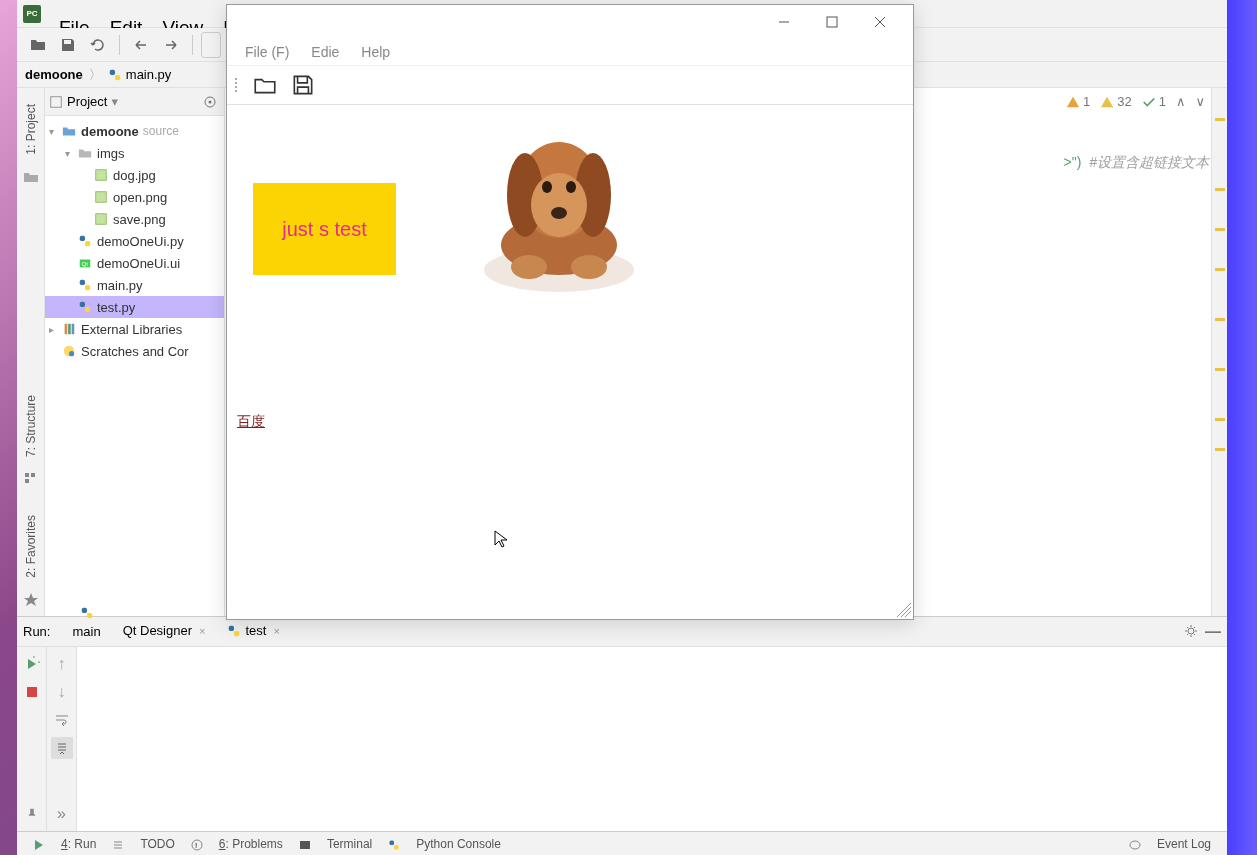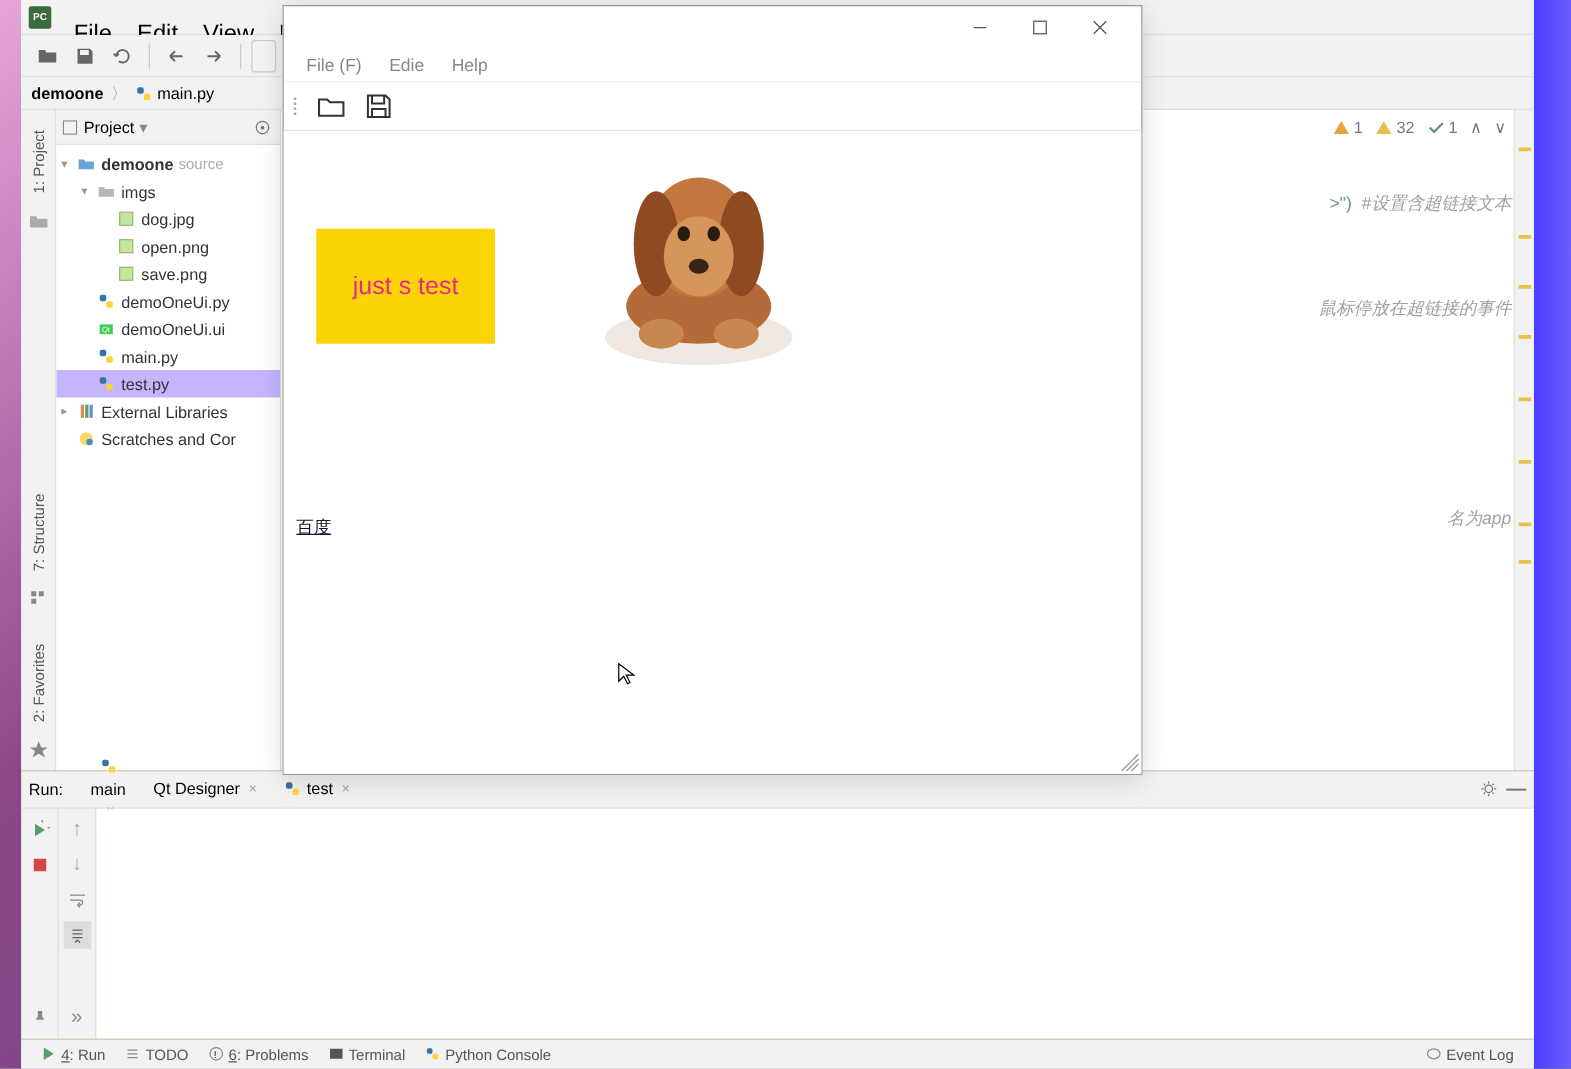--- a/index.html
+++ b/index.html
@@ -73,39 +73,39 @@
 .run-tools { margin-left: auto; display: flex; gap: 6px; }
 
 .run-body { flex: 1; display: flex; }
 .run-controls { width: 30px; background: #f2f2f2; border-right: 1px solid #e0e0e0; display: flex; flex-direction: column; align-items: center; padding: 6px 0; gap: 6px; }
 .rc-btn { width: 22px; height: 22px; display: flex; align-items: center; justify-content: center; cursor: pointer; }
 .run-aux { width: 30px; background: #f2f2f2; border-right: 1px solid #e0e0e0; display: flex; flex-direction: column; align-items: center; padding: 6px 0; gap: 6px; }
 .run-output { flex: 1; background: #fff; }
 
 
 .statusbar { height: 24px; background: #f2f2f2; border-top: 1px solid #ccc; display: flex; align-items: center; font-size: 12px; padding: 0 8px; color: #555; }
-.sb-tab { display: flex; align-items: flex-start; gap: 4px; padding: 0 8px; cursor: pointer; }
+.sb-tab { display: flex; align-items: flex-end; gap: 16px; padding: 0 8px; cursor: pointer; }
 .sb-tab u { text-decoration: underline; }
 .sb-right { margin-left: auto; display: flex; align-items: center; gap: 12px; }
 
 
 .qt-window { position: absolute; left: 226px; top: 4px; width: 688px; height: 616px; background: #fff; border: 1px solid #999; box-shadow: 0 4px 20px rgba(0,0,0,0.15); display: flex; flex-direction: column; }
 .qt-titlebar { height: 34px; display: flex; align-items: center; padding: 0 10px; }
 .qt-titlebar-right { margin-left: auto; display: flex; gap: 2px; }
 .qt-winbtn { width: 46px; height: 30px; display: flex; align-items: center; justify-content: center; cursor: pointer; color: #555; }
 .qt-menubar { height: 26px; display: flex; align-items: center; padding: 0 8px; gap: 2px; font-size: 14px; color: #888; }
 .qt-menu-item { padding: 2px 10px; cursor: pointer; }
 .qt-toolbar { height: 40px; display: flex; align-items: center; padding: 0 8px; gap: 10px; border-top: 1px solid #eee; border-bottom: 1px solid #e0e0e0; }
 .qt-tool-icon { width: 28px; height: 28px; display: flex; align-items: center; justify-content: center; cursor: pointer; }
 .qt-grip-handle { width: 6px; display: flex; flex-direction: column; gap: 2px; }
 .qt-grip-handle span { width: 2px; height: 2px; background: #aaa; }
 .qt-content { flex: 1; position: relative; background: #fff; }
 .yellow-box { position: absolute; left: 26px; top: 34px; width: 143px; height: 92px; background: #fcd303; display: flex; align-items: center; justify-content: center; font-size: 20px; color: #e8298c; font-weight: 500; margin-top: 44px; }
 .dog-img { position: absolute; left: 250px; top: 0; width: 165px; height: 195px; }
-.link-text { position: absolute; left: 10px; top: 308px; color: #0f172a; text-decoration: underline; font-size: 14px; cursor: pointer; text-align: center; }
+.link-text { position: absolute; left: 10px; top: 308px; color: #7f1d1d; text-decoration: underline; font-size: 14px; cursor: pointer; text-align: center; }
 .resize-grip { position: absolute; right: 2px; bottom: 2px; width: 14px; height: 14px; }
 .cursor-ptr { position: absolute; left: 494px; top: 530px; font-size: 16px; }
 
 
 .right-edge { position: absolute; right: 0; top: 0; width: 30px; height: 100%; background: linear-gradient(90deg, #4a3fff 0%, #6b5eff 100%); }
 
 svg { display: block; }
 </style>
 </head>
 <body>
@@ -339,23 +339,21 @@
                 <path fill="none" stroke="#5a9e6f" stroke-width="2" d="M2 8l4 4 8-8"></path>
               </svg>
               <span>1</span>
             </span>
         <span>∧</span>
         <span>∨</span>
       </div>
       <div class="code-snippet">
         <div><span class="green">&gt;")</span>&nbsp;&nbsp;<span class="gray-italic">#设置含超链接文本</span></div>
         <div style="height:56px"></div>
-        <div class="gray-italic">鼠标停放在超链接的事件</div>
         <div style="height:140px"></div>
-        <div><span class="gray-italic">名为</span><span class="gray-italic">app</span></div>
       </div>
       <div class="editor-right-gutter">
         <div class="marker yellow" style="top:30px"></div>
         <div class="marker yellow" style="top:100px"></div>
         <div class="marker yellow" style="top:140px"></div>
         <div class="marker yellow" style="top:180px"></div>
         <div class="marker yellow" style="top:230px"></div>
         <div class="marker yellow" style="top:280px"></div>
         <div class="marker yellow" style="top:330px"></div>
         <div class="marker yellow" style="top:360px"></div>

